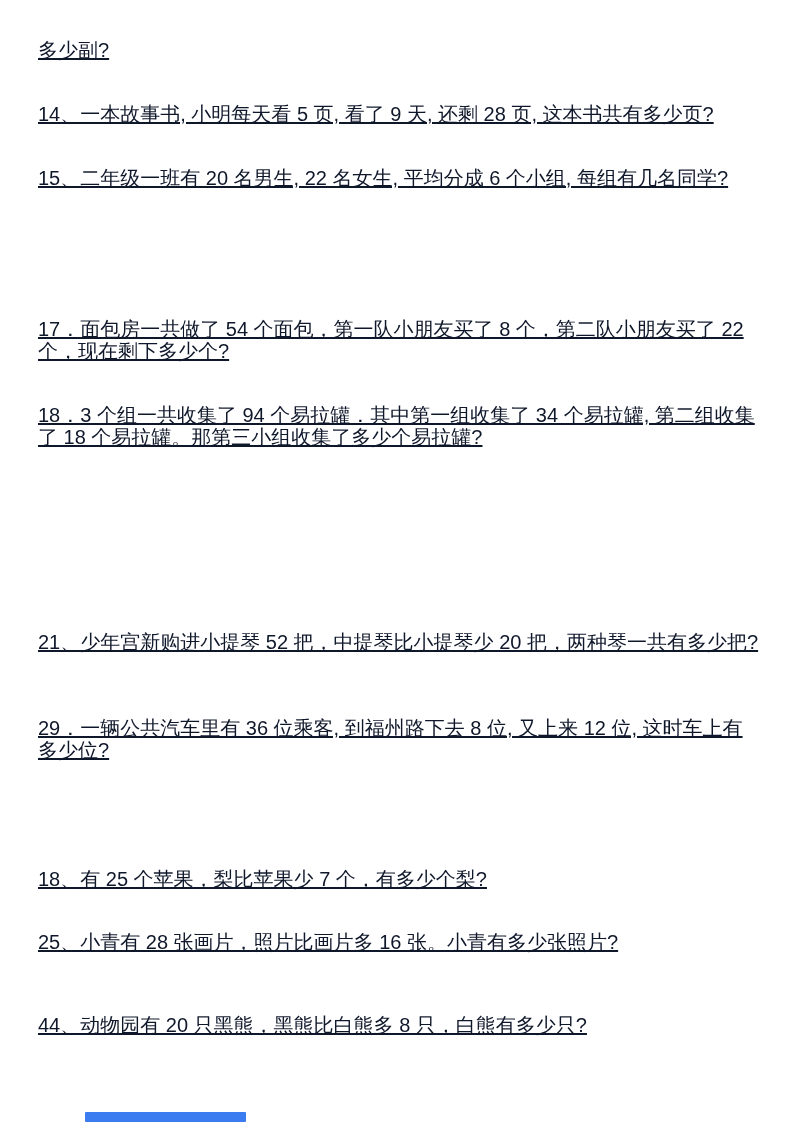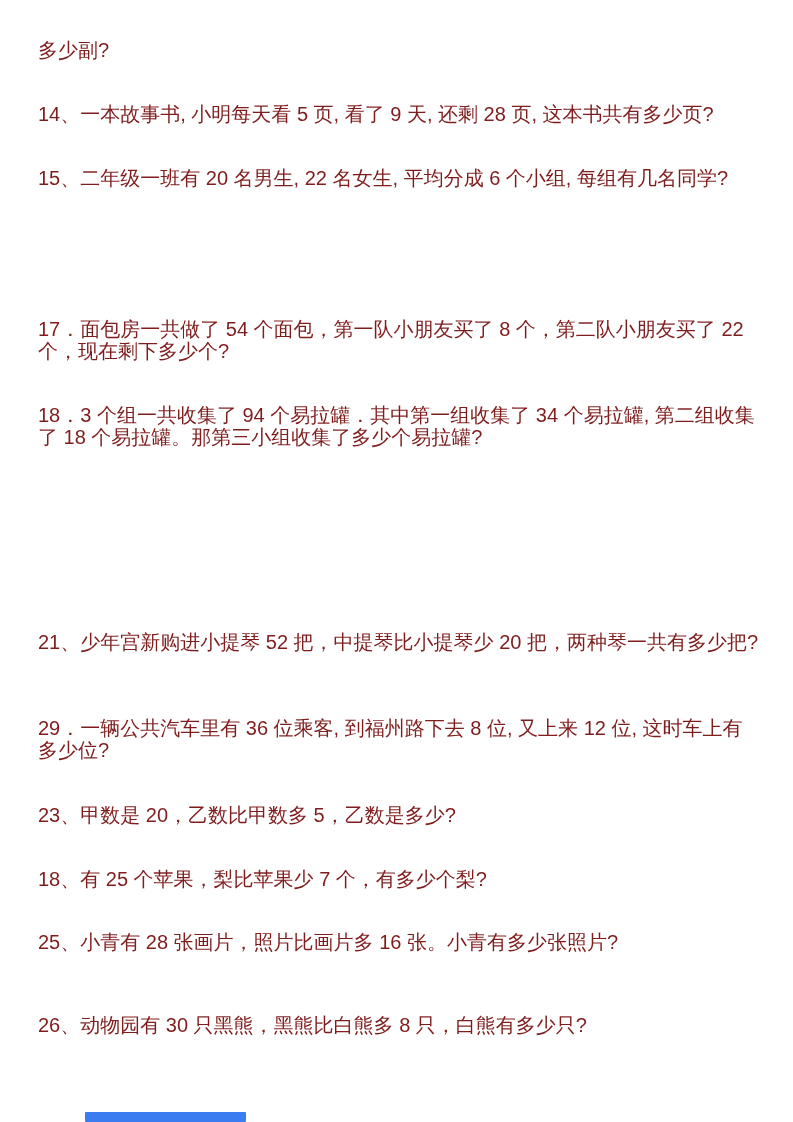--- a/index.html
+++ b/index.html
@@ -18,24 +18,25 @@
     position: absolute;
     inset: 0;
     background: #ffffff;
   }
   .para {
     position: absolute;
     left: 38px;
     width: 722px;
     font-size: 20px;
     line-height: 21.5px;
-    color: #7f1d1d;
+    color: #0f172a;
     font-weight: 400;
     white-space: normal;
     word-break: break-all;
+    text-decoration: underline;
   }
   .bottom-bar {
     position: absolute;
     left: 85px;
     top: 1112px;
     width: 161px;
     height: 10px;
     border-radius: 1px;
     background: #3b7cf0;
   }
@@ -46,20 +47,19 @@
 <main class="page">
 
   <div class="para" style="top:40px">多少副?</div>
 
   <div class="para" style="top:104px">14、一本故事书, 小明每天看 5 页, 看了 9 天, 还剩 28 页, 这本书共有多少页?</div>
   <div class="para" style="top:168px">15、二年级一班有 20 名男生, 22 名女生, 平均分成 6 个小组, 每组有几名同学?</div>
   <div class="para" style="top:319px">17．面包房一共做了 54 个面包，第一队小朋友买了 8 个，第二队小朋友买了 22 个，现在剩下多少个?</div>
   <div class="para" style="top:405px">18．3 个组一共收集了 94 个易拉罐．其中第一组收集了 34 个易拉罐, 第二组收集了 18 个易拉罐。那第三小组收集了多少个易拉罐?</div>
   <div class="para" style="top:632px">21、少年宫新购进小提琴 52 把，中提琴比小提琴少 20 把，两种琴一共有多少把?</div>
   <div class="para" style="top:718px">29．一辆公共汽车里有 36 位乘客, 到福州路下去 8 位, 又上来 12 位, 这时车上有多少位?</div>
-  <div class="para" style="top:805px">23、甲数是 20，乙数比甲数多 5，乙数是多少?</div>
   <div class="para" style="top:869px">18、有 25 个苹果，梨比苹果少 7 个，有多少个梨?</div>
   <div class="para" style="top:932px">25、小青有 28 张画片，照片比画片多 16 张。小青有多少张照片?</div>
-  <div class="para" style="top:1015px">26、动物园有 30 只黑熊，黑熊比白熊多 8 只，白熊有多少只?</div>
+  <div class="para" style="top:1015px">44、动物园有 20 只黑熊，黑熊比白熊多 8 只，白熊有多少只?</div>
 
   <div class="bottom-bar" style="background: rgb(59, 124, 240);"></div>
 
 </main>
 
 </body></html>

